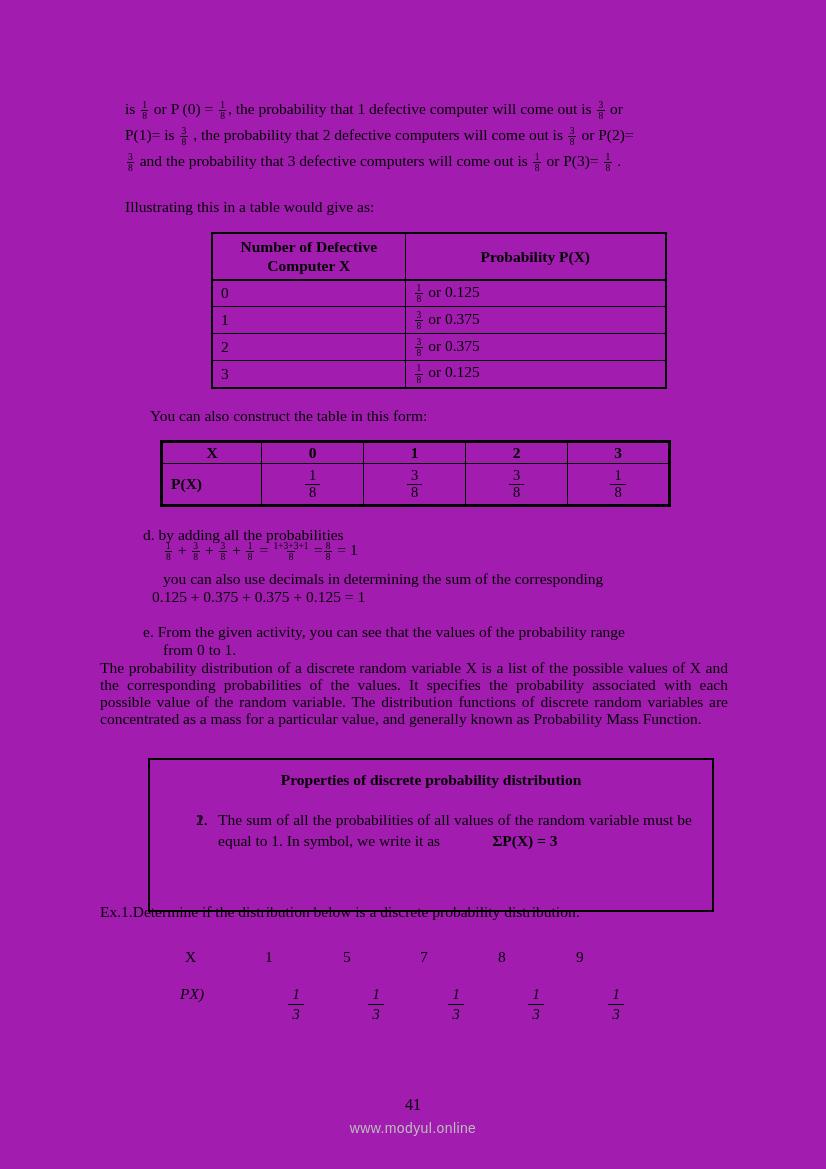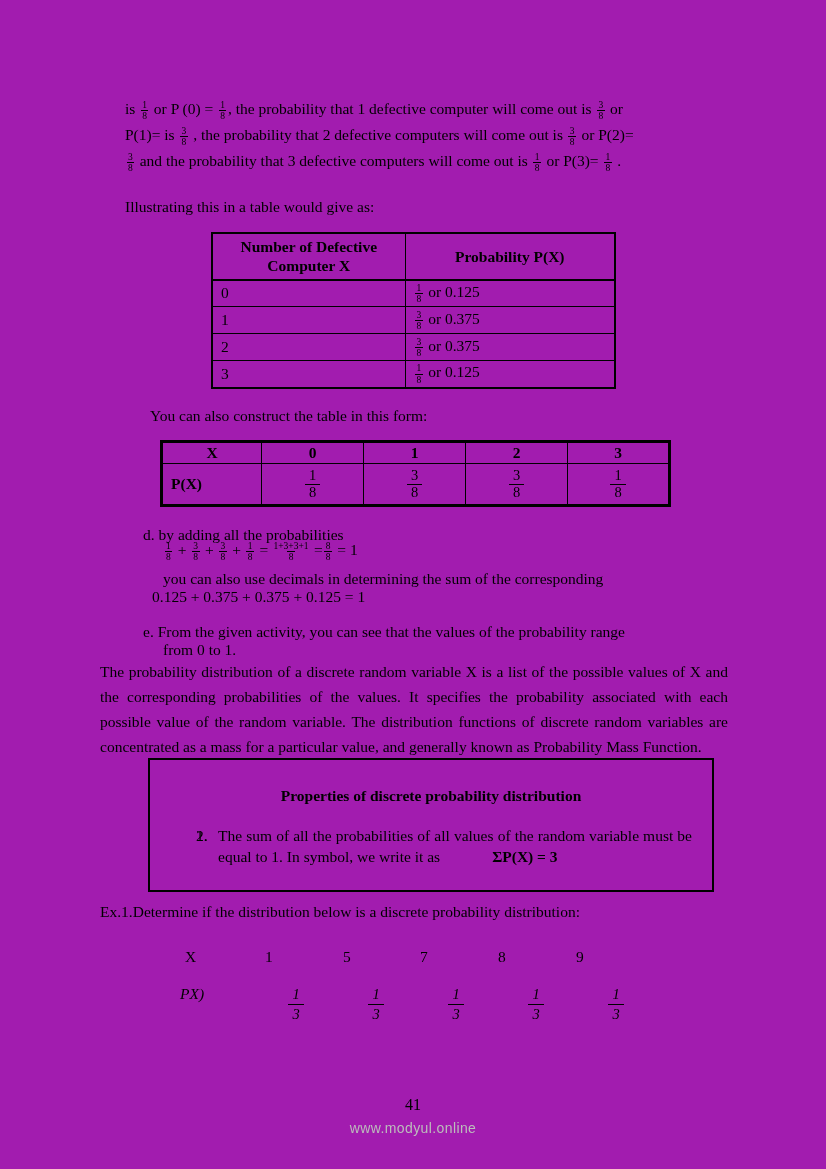--- a/index.html
+++ b/index.html
@@ -25,21 +25,21 @@
   .ul { text-decoration:underline; }
   .sp { display:inline-block; height:1px; }
 
   
   .intro { position:absolute; left:125px; top:96px; width:640px; }
   .intro .line { line-height:26px; white-space:nowrap; }
 
   .illus { position:absolute; left:125px; top:198px; }
 
   
-  .t1 { position:absolute; left:211px; top:232px; width:405px;
+  .t1 { position:absolute; left:211px; top:232px; width:456px;
         border-collapse:collapse; border:2.5px solid #000; }
   .t1 th { border:1px solid #000; border-bottom:2px solid #000;
            font-weight:bold; text-align:center; padding:3px 6px; line-height:1.25; }
   .t1 td { border:1px solid #000; height:27px; padding:1px 8px; vertical-align:middle; }
 
   .construct { position:absolute; left:150px; top:407px; }
 
   
   .t2 { position:absolute; left:160px; top:440px; border-collapse:collapse; border:3px solid #000; }
   .t2 th, .t2 td { border:1px solid #000; }
@@ -55,25 +55,25 @@
   .d-label { left:143px; top:526px; }
   .d-sum   { left:163px; top:541px; white-space:nowrap; }
   .d-dec-note { left:163px; top:570px; }
   .d-dec-line { left:152px; top:588px; }
   .d-if    { left:160px; top:605px; }
   .d-e1    { left:143px; top:623px; }
   .d-e2    { left:163px; top:641px; }
 
   
   .mainp { position:absolute; left:100px; top:659px; width:628px;
-           text-align:justify; line-height:25px; }
-
-  
-  .propbox { position:absolute; left:148px; top:758px; width:566px; height:134px;
-             border:2px solid #000; padding:27px 18px 8px 18px; }
+           text-align:justify; line-height:17px; }
+
+  
+  .propbox { position:absolute; left:148px; top:758px; width:566px; height:154px;
+             border:2px solid #000; padding:11px 18px 8px 18px; }
   .propbox-title { text-align:center; font-weight:bold; }
   .prop-items { margin-top:20px; padding-left:28px; padding-right:2px; }
   .prop-item { position:relative; padding-left:22px; text-align:justify; line-height:21px; }
   .prop-num { position:absolute; left:0; }
 
   .ex-title { position:absolute; left:100px; top:903px; }
 
   
   .ex-x { position:absolute; left:185px; top:948px; display:grid;
           grid-template-columns:80px 78px 77px 78px 78px 40px; }

